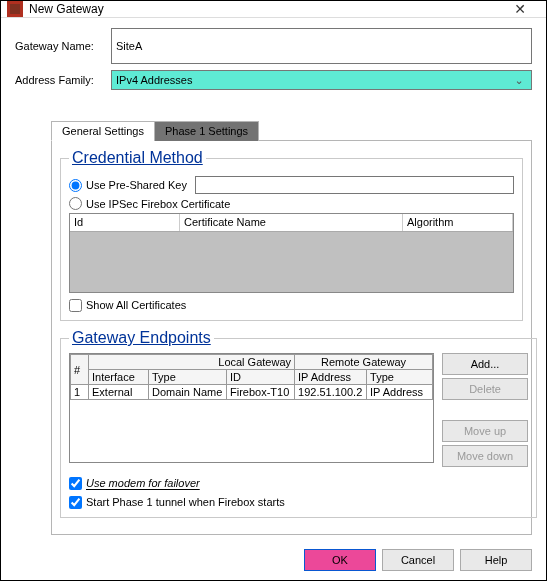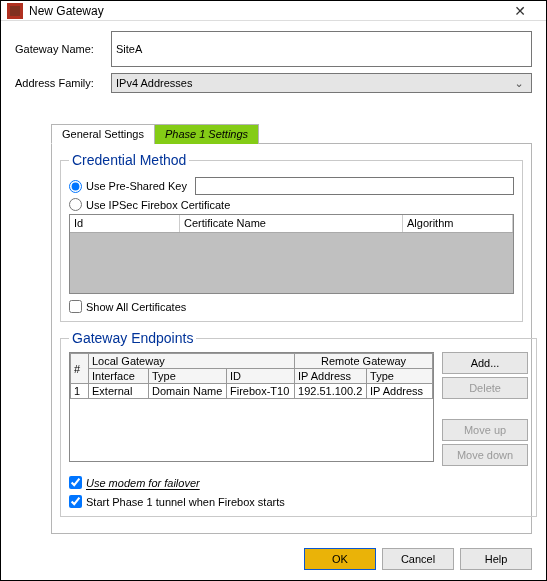--- a/index.html
+++ b/index.html
@@ -50,21 +50,21 @@
     display:flex; flex-direction:column;
   }
   .row { display:flex; align-items:center; margin-bottom:6px; }
   .row label.lbl { width: 96px; }
   .row input[type=text] {
     flex:1; height:36px; border:1px solid #767676; padding:1px 4px; font:inherit;
   }
   .row .select {
     flex:1; height:20px; border:1px solid #767676;
     display:flex; align-items:center; padding:0 4px;
-    background:#e5e5e5;
+    background:#5eead4;
   }
   .row .select .selval { flex:1; }
   .row .select .dd {
     width:16px; text-align:center; color:#555;
   }
 
   .tabs { margin-top:24px;padding-left:36px; }
   .tabstrip {
     display:flex;
     position:relative;
@@ -72,22 +72,21 @@
   }
   .tabstrip .tab {
     padding:3px 10px;
     border:1px solid #b5b5b5;
     border-bottom:none;
     background:#fff;
     margin-right:-1px;
     color:#000;
   }
   .tabstrip .tab.inactive {
-    background:#84cc16;
-    font-style:italic;
+    background:#737373;
   }
   .tabstrip .tab.active {
     background:#fff;
     border-bottom:1px solid #fff;
   }
   .tabbody {
     border:1px solid #b5b5b5;
     padding:8px;
     background:#fff;
     flex:1;
@@ -95,22 +94,23 @@
     height: 420px;
   }
 
   fieldset.grp {
     border:1px solid #c9c9c9;
     margin:0 0 8px 0;
     padding:6px 8px 8px 8px;
   }
   fieldset.grp legend {
     color:#003399;
-    font-size:14px;
+    font-size:16px;
     padding:0 3px;
+    text-decoration:underline;
   }
   .radio-row { display:flex; align-items:center; margin:3px 0; }
   .radio-row input[type=radio] { margin:0 4px 0 0; }
   .radio-row .pskinput {
     flex:1; margin-left:8px; height:18px;
     border:1px solid #767676;
   }
   .hint { color:#777; margin:4px 0 4px 0; }
   .cert-table {
     border:1px solid #888;
@@ -123,21 +123,21 @@
     background:#fff;
     border-bottom:1px solid #aaa;
     height:18px;
   }
   .cert-head div {
     border-right:1px solid #ccc;
     padding:2px 4px;
     font-size:11px;
   }
   .cert-body { flex:1; background:#c0c0c0; }
-  .check-row { display:flex; align-items:center; margin-top:6px; }
+  .check-row { display:flex; margin-top:6px; }
   .check-row input[type=checkbox]{ margin:0 4px 0 0; }
 
   .endpoints-area { display:flex; gap:8px; }
   .ep-table {
     border:1px solid #888;
     flex:1;
     height:110px;
     display:flex; flex-direction:column;
     background:#fff;
     font-size:11px;
@@ -165,21 +165,21 @@
   }
   .btn:disabled, .btn.disabled { color:#9a9a9a; }
 
   .ulink { text-decoration:underline; text-underline-offset:2px;font-style:italic; }
 
   .footer {
     display:flex; justify-content:flex-end; gap:6px;
     padding:8px 14px 10px 0;
   }
   .footer .btn { width:72px; }
-  .footer .btn.primary { border:1px solid #0a57d1; background:#eab308; }
+  .footer .btn.primary { border:1px solid #0a57d1; background:#ec4899; }
 </style>
 </head>
 <body>
 
 <div class="titlebar">
   <span class="appicon"></span>
   <span class="title">New Gateway</span>
   <div class="close">
     <span>✕</span>
   </div>
@@ -244,21 +244,21 @@
                   <col style="width:60px">
                   <col style="width:78px">
                   <col style="width:68px">
                 <col style="width:72px">
                   <col style="width:66px">
                   <col>
               </colgroup>
               <thead>
                 <tr>
                   <th rowspan="2">#</th>
-                  <th colspan="3" style="text-align:left">Local Gateway</th>
+                  <th colspan="3" style="text-align:right">Local Gateway</th>
                   <th colspan="3" style="text-align:center">Remote Gateway</th>
                 </tr>
                 <tr>
                   <th>Interface</th>
                   <th>Type</th>
                   <th>ID</th>
                   <th>IP Address</th>
                   <th>Type</th>
                   <th>ID</th>
                 </tr>

